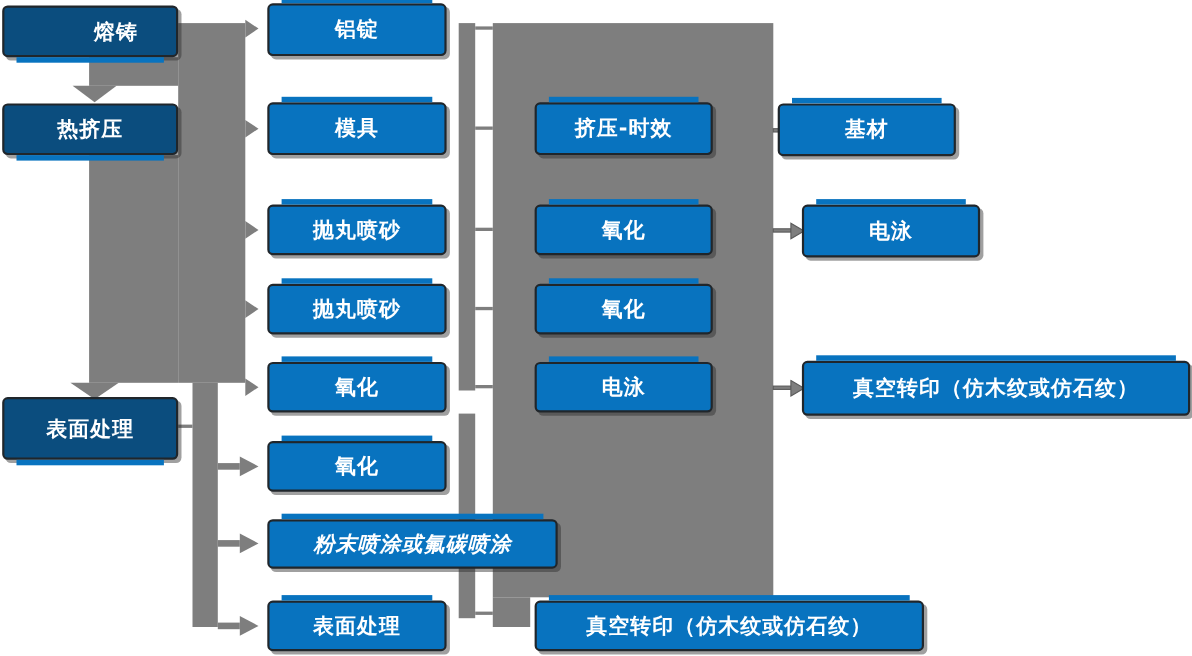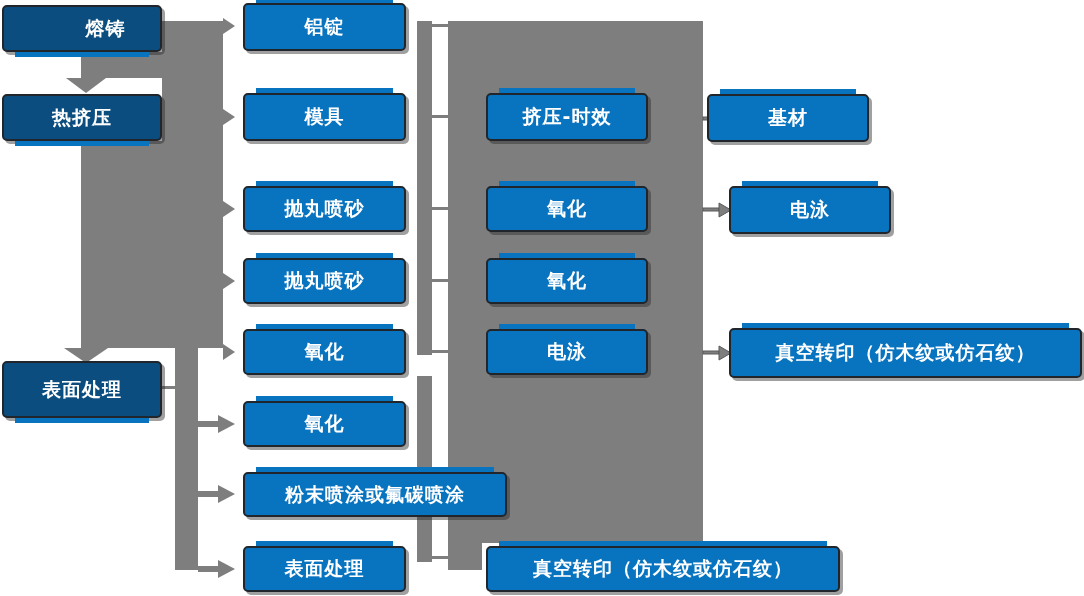--- a/index.html
+++ b/index.html
@@ -42,21 +42,21 @@
   .n-rongzhu  {left:2px;  top:5px;   width:160px; height:47px;padding-left:47px;}
   .n-rejiya   {left:2px;  top:94px;  width:160px; height:47px;text-align:center;}
   .n-biaomian {left:2px;  top:361px; width:160px; height:57px;}
   
   .n-lvding   {left:243px;top:3px;   width:163px; height:48px;}
   .n-moju     {left:243px;top:93px;  width:163px; height:48px;}
   .n-paowan1  {left:243px;top:186px; width:163px; height:46px;}
   .n-paowan2  {left:243px;top:258px; width:163px; height:46px;}
   .n-yanghua1 {left:243px;top:329px; width:163px; height:46px;}
   .n-yanghua2 {left:243px;top:401px; width:163px; height:46px;}
-  .n-fenmo-or {left:243px;top:472px; width:264px; height:45px;}
+  .n-fenmo-or {left:243px;top:472px; width:264px; height:45px;font-style:italic;}
   .n-fenmo    {left:243px;top:546px; width:163px; height:46px;}
   
   .n-lvbang   {left:486px;top:3px;   width:162px; height:48px;}
   .n-jiya     {left:486px;top:93px;  width:162px; height:48px;}
   .n-yanghua3 {left:486px;top:186px; width:162px; height:46px;}
   .n-yanghua4 {left:486px;top:258px; width:162px; height:46px;}
   .n-dianyong1{left:486px;top:329px; width:162px; height:46px;}
   .n-zhenkong1{left:486px;top:546px; width:354px; height:46px;}
   
   .n-jicai    {left:707px;top:94px;  width:162px; height:48px;}

